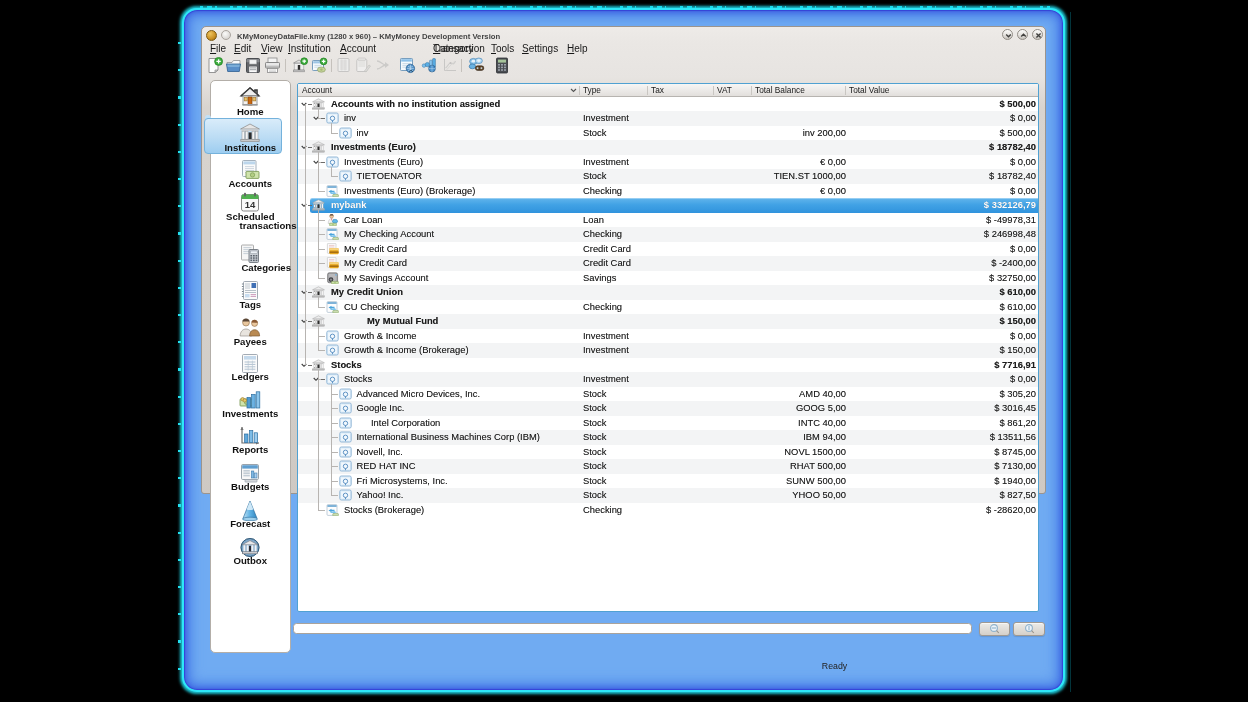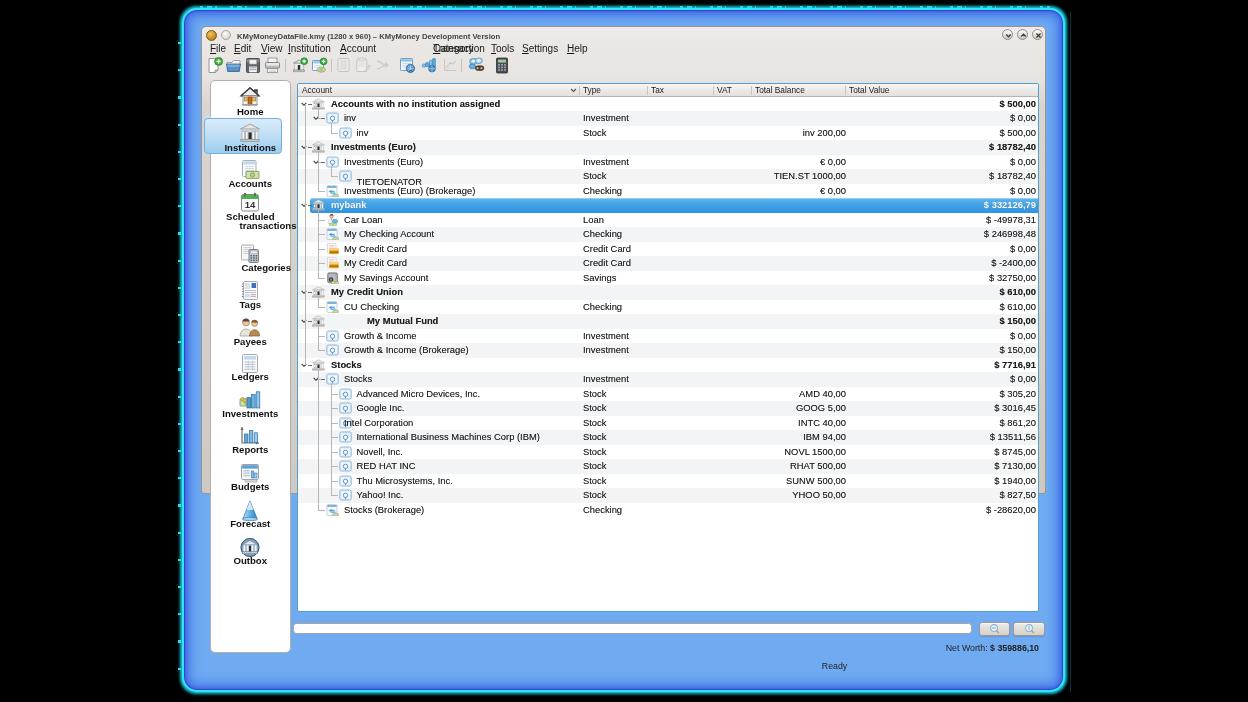--- a/index.html
+++ b/index.html
@@ -460,21 +460,21 @@
           <span class="bal">€ 0,00</span>
           <span class="val">$ 0,00</span>
         </div>
 <div class="row alt" style="top:72.5px;">
           <svg class="ric" style="left:40.5px" width="13" height="12" viewBox="0 0 13 12">
             <rect x="0.8" y="1" width="11.4" height="10" rx="1.5" fill="#ddedf9" stroke="#94b8d7" stroke-width="1"></rect>
             <rect x="2.2" y="2.6" width="8.6" height="6.8" fill="#f2f8fd"></rect>
             <circle cx="6.5" cy="6.3" r="2.2" fill="none" stroke="#5e93c4" stroke-width="1"></circle>
             <path d="M6.5 8.4v1.8" stroke="#5e93c4" stroke-width="1"></path>
           </svg>
-          <span class="nm" style="left:58.5px;margin-top:6px;">TIETOENATOR</span>
+          <span class="nm" style="left:58.5px;">TIETOENATOR</span>
           <span class="typ">Stock</span>
           <span class="bal">TIEN.ST 1000,00</span>
           <span class="val">$ 18782,40</span>
         </div>
 <div class="row" style="top:87px;">
           <svg class="ric" style="left:27.5px" width="13" height="12" viewBox="0 0 13 12">
             <rect x="1" y="0.6" width="10" height="10.8" rx="1" fill="#fdfdfd" stroke="#9ab0c2" stroke-width="0.6"></rect>
             <rect x="1.4" y="1" width="9.2" height="2" fill="#7fb3d8"></rect>
             <path d="M2.5 6.5l3-1.8v1h3v1.6h-3v1z" fill="#4aa3dc"></path>
             <path d="M10.5 8.2l-3 1.8v-1h-3V7.4h3v-1z" fill="#7cc3ec"></path>
@@ -699,21 +699,21 @@
           <span class="bal">GOOG 5,00</span>
           <span class="val">$ 3016,45</span>
         </div>
 <div class="row" style="top:319px;">
           <svg class="ric" style="left:40.5px" width="13" height="12" viewBox="0 0 13 12">
             <rect x="0.8" y="1" width="11.4" height="10" rx="1.5" fill="#ddedf9" stroke="#94b8d7" stroke-width="1"></rect>
             <rect x="2.2" y="2.6" width="8.6" height="6.8" fill="#f2f8fd"></rect>
             <circle cx="6.5" cy="6.3" r="2.2" fill="none" stroke="#5e93c4" stroke-width="1"></circle>
             <path d="M6.5 8.4v1.8" stroke="#5e93c4" stroke-width="1"></path>
           </svg>
-          <span class="nm" style="left:46px;">Intel Corporation</span>
+          <span class="nm" style="left:73px;">Intel Corporation</span>
           <span class="typ">Stock</span>
           <span class="bal">INTC 40,00</span>
           <span class="val">$ 861,20</span>
         </div>
 <div class="row alt" style="top:333.5px;">
           <svg class="ric" style="left:40.5px" width="13" height="12" viewBox="0 0 13 12">
             <rect x="0.8" y="1" width="11.4" height="10" rx="1.5" fill="#ddedf9" stroke="#94b8d7" stroke-width="1"></rect>
             <rect x="2.2" y="2.6" width="8.6" height="6.8" fill="#f2f8fd"></rect>
             <circle cx="6.5" cy="6.3" r="2.2" fill="none" stroke="#5e93c4" stroke-width="1"></circle>
             <path d="M6.5 8.4v1.8" stroke="#5e93c4" stroke-width="1"></path>
@@ -747,21 +747,21 @@
           <span class="bal">RHAT 500,00</span>
           <span class="val">$ 7130,00</span>
         </div>
 <div class="row" style="top:377px;">
           <svg class="ric" style="left:40.5px" width="13" height="12" viewBox="0 0 13 12">
             <rect x="0.8" y="1" width="11.4" height="10" rx="1.5" fill="#ddedf9" stroke="#94b8d7" stroke-width="1"></rect>
             <rect x="2.2" y="2.6" width="8.6" height="6.8" fill="#f2f8fd"></rect>
             <circle cx="6.5" cy="6.3" r="2.2" fill="none" stroke="#5e93c4" stroke-width="1"></circle>
             <path d="M6.5 8.4v1.8" stroke="#5e93c4" stroke-width="1"></path>
           </svg>
-          <span class="nm" style="left:58.5px;">Thu Microsystems, Inc.</span>
+          <span class="nm" style="left:58.5px;">Fri Microsystems, Inc.</span>
           <span class="typ">Stock</span>
           <span class="bal">SUNW 500,00</span>
           <span class="val">$ 1940,00</span>
         </div>
 <div class="row alt" style="top:391.5px;">
           <svg class="ric" style="left:40.5px" width="13" height="12" viewBox="0 0 13 12">
             <rect x="0.8" y="1" width="11.4" height="10" rx="1.5" fill="#ddedf9" stroke="#94b8d7" stroke-width="1"></rect>
             <rect x="2.2" y="2.6" width="8.6" height="6.8" fill="#f2f8fd"></rect>
             <circle cx="6.5" cy="6.3" r="2.2" fill="none" stroke="#5e93c4" stroke-width="1"></circle>
             <path d="M6.5 8.4v1.8" stroke="#5e93c4" stroke-width="1"></path>
@@ -827,15 +827,14 @@
         <path d="M16.6 7.6l2.2 2.4" stroke="#9a948c" stroke-width="1.1"></path>
       </svg>
   </div>
   <div class="sbtn" style="left:810.5px;width:32.5px;">
     <svg width="31" height="12" style="position:absolute;left:0;top:0;">
         <circle cx="15" cy="5" r="3.4" fill="#eef4f9" stroke="#8fb2cc" stroke-width="1.1"></circle>
         <path d="M15 2.9v4.2" stroke="#8fb2cc" stroke-width="1.1"></path>
         <path d="M17.6 7.6l2.2 2.4" stroke="#9a948c" stroke-width="1.1"></path>
       </svg>
   </div>
-  <div id="networth" class="abs">Net Worth: <b>$ 359886,10</b></div>
   <div id="ready" class="abs" style="width:845px;">Ready</div>
 </div>
 
 </body></html>

